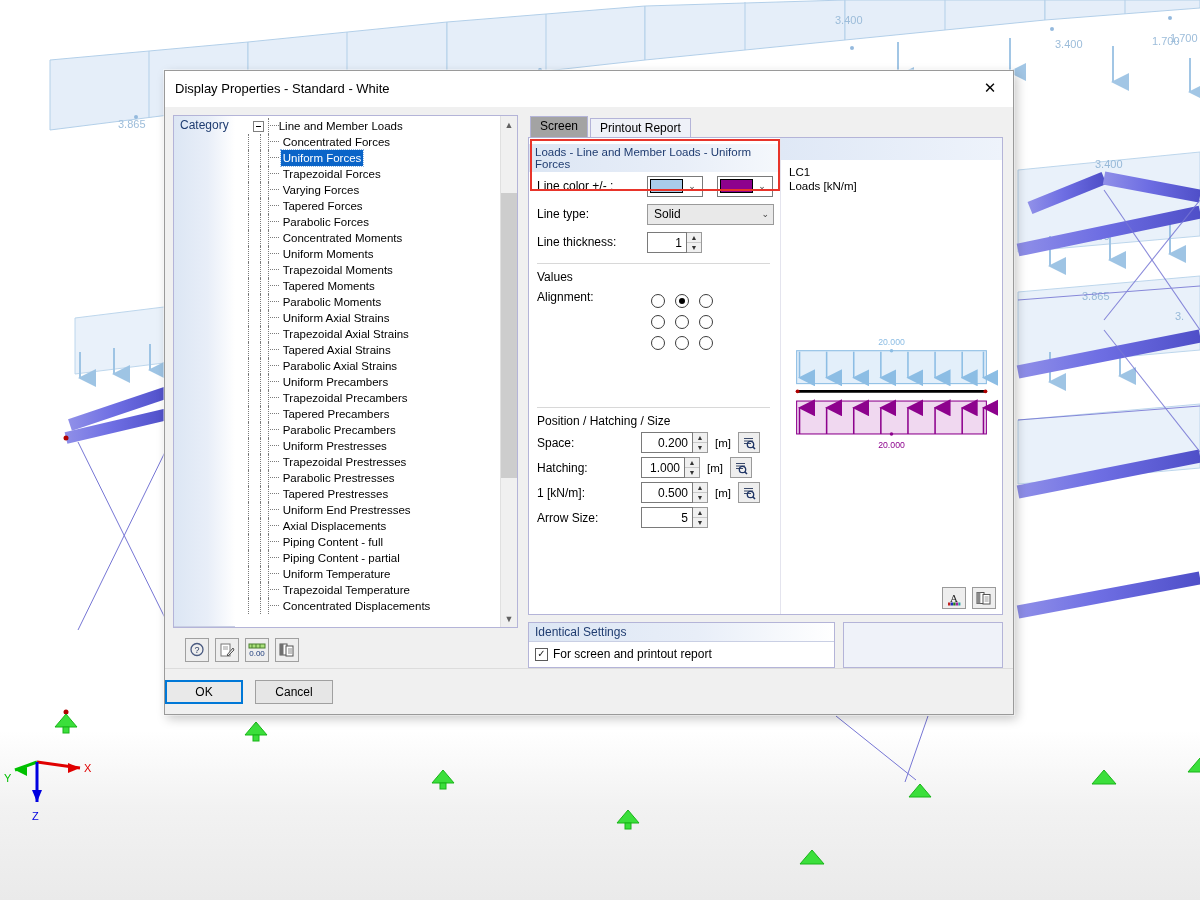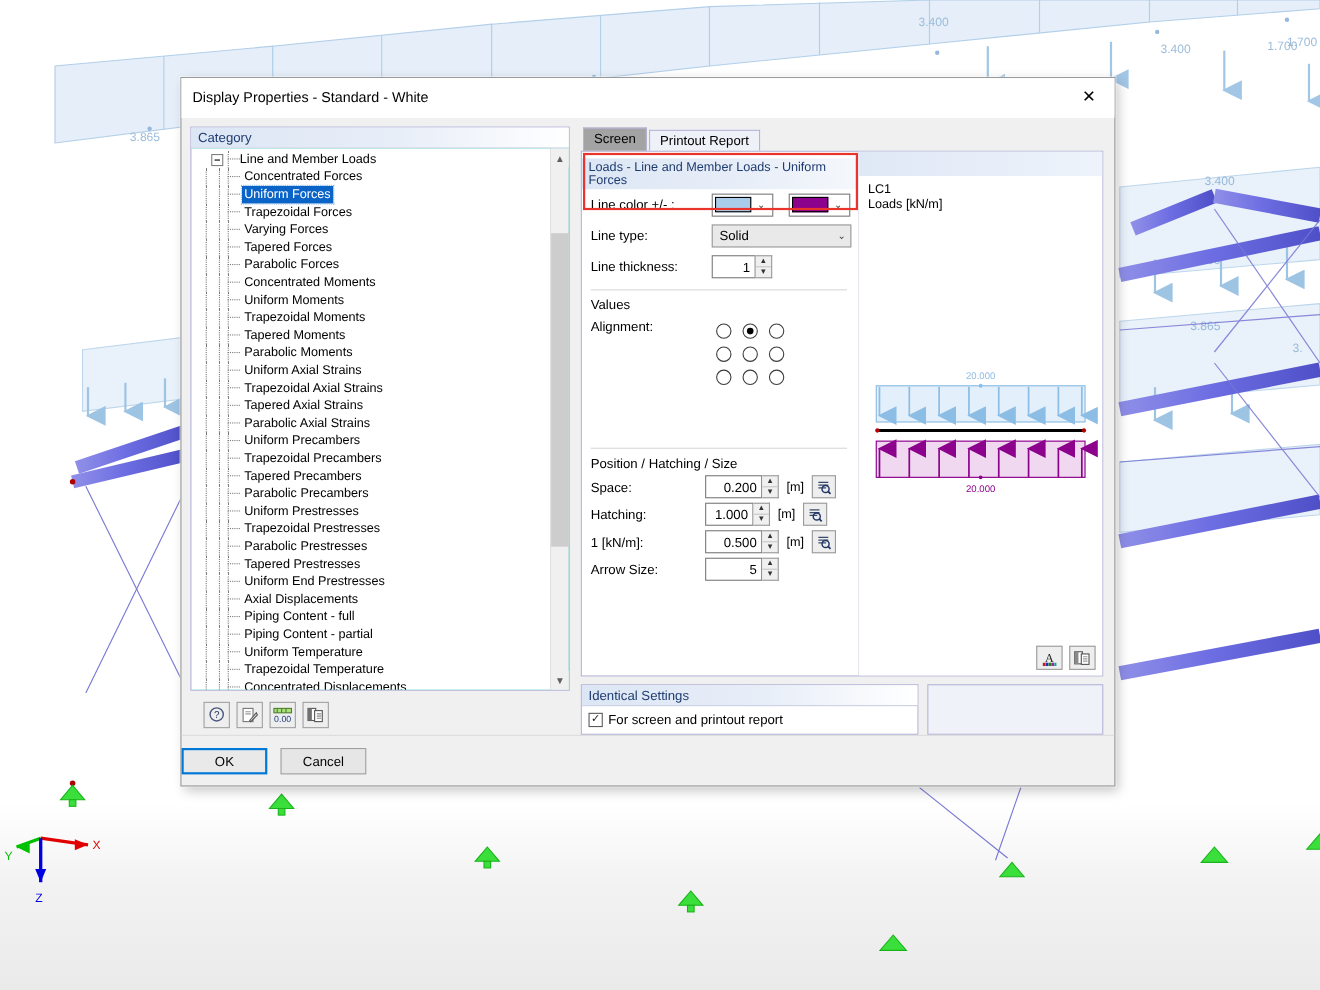--- a/index.html
+++ b/index.html
@@ -40,22 +40,22 @@
   .dlg-body { flex:1; display:flex; padding:8px 10px 0 8px; gap:10px; min-height:0; }
 
   
   .grp {
     border:1px solid #b4b4d8; background:#ffffff; position:relative;
   }
   .grp-head {
     background:linear-gradient(to right,#dce6f4 0%,#e8eef8 55%,#ffffff 100%);
     color:#1f3c70; font-size:12px; padding:2px 6px; border-bottom:1px solid #c9cfe4;
   }
-  #category-panel { width:345px; display:flex; flex-direction:column; }
-  .tree-wrap { flex:1; display:flex; min-height:0; background:#14b8a6; }
+  #category-panel { width:345px; display:flex; flex-direction:row; }
+  .tree-wrap { flex:1; display:flex; min-height:0; background:#4d7c0f;border-radius:29px; }
   .tree {
     flex:1; overflow:hidden; position:relative; padding:2px 0 0 0;
     background:#fff;
   }
   .tnode {
     height:16px; line-height:16px; font-size:11.5px; white-space:nowrap;
     display:flex; align-items:center; padding-left:8px; color:#000;
   }
   .gdash { display:inline-block; width:12px; height:16px; position:relative; }
   .gdash.v::before{ content:""; position:absolute; left:5px; top:0; bottom:0;

